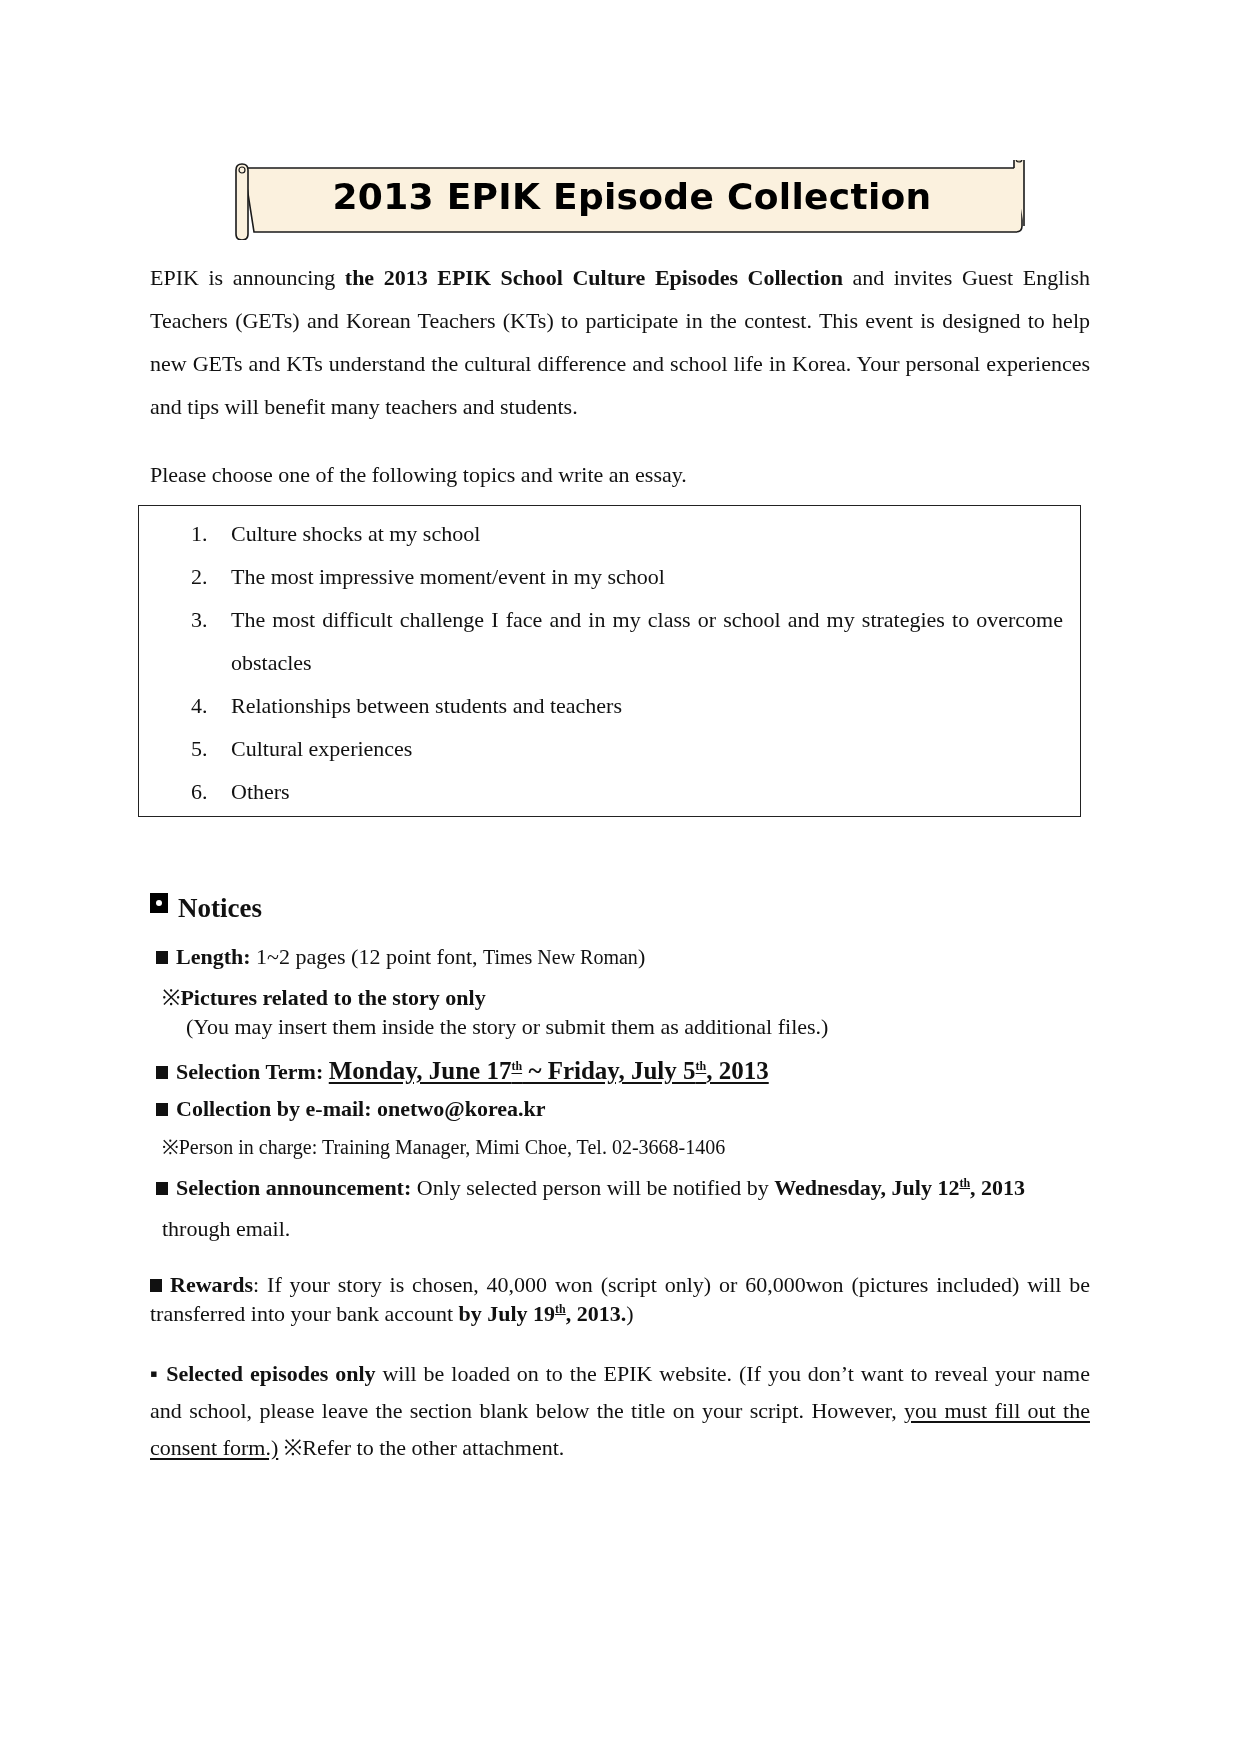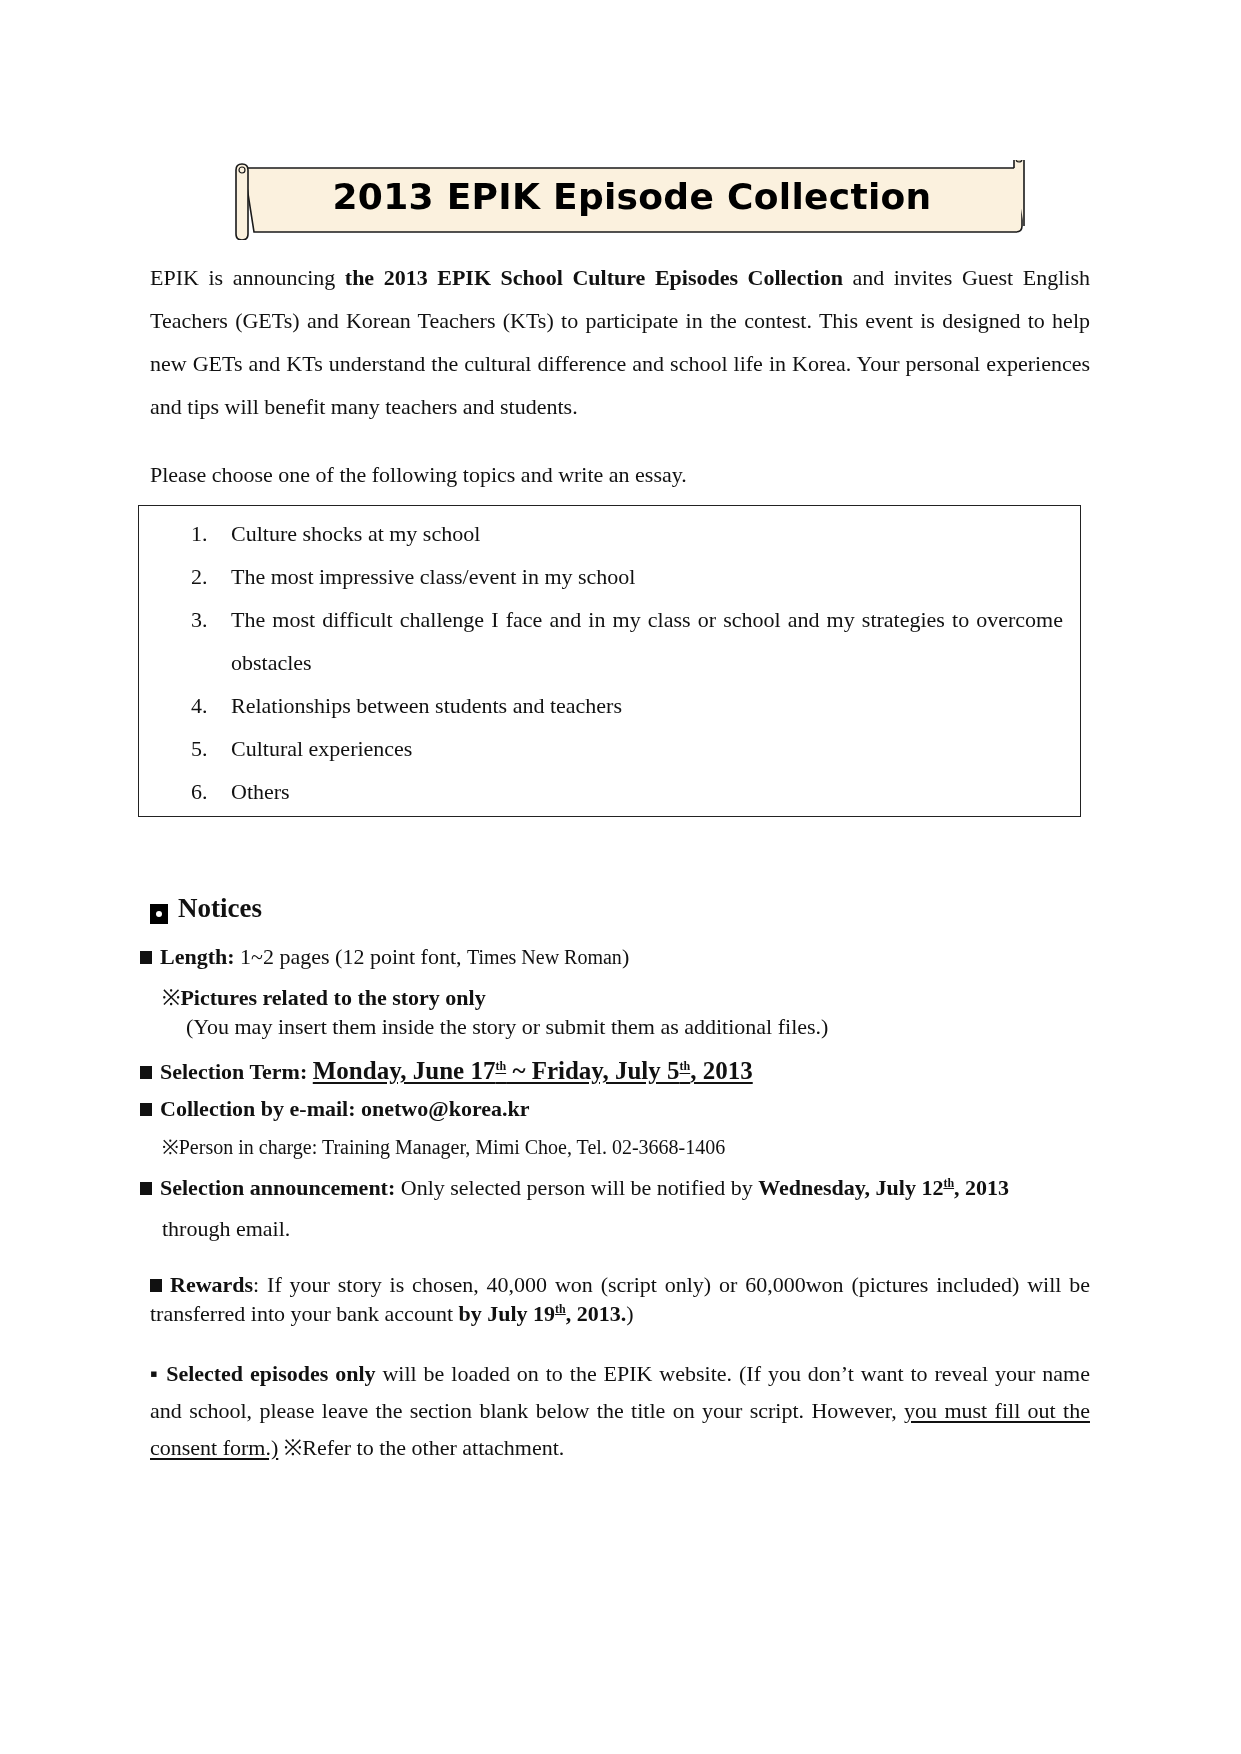--- a/index.html
+++ b/index.html
@@ -20,26 +20,26 @@
   .choose { top: 460px; line-height: 30px; }
 
   .topics-box { position: absolute; left: 138px; top: 505px; width: 943px; height: 312px;
                 border: 1.3px solid #222; box-sizing: border-box; }
   .topics { position: absolute; left: 52px; top: 6px; width: 872px; margin: 0; padding: 0; list-style: none;
             font-size: 22px; line-height: 43px; }
   .topics li { position: relative; padding-left: 40px; text-align: justify; }
   .topics .num { position: absolute; left: 0; top: 0; }
 
   .notices-head { position: absolute; left: 150px; top: 893px; font-size: 27px; font-weight: bold;
-                  display: flex; align-items: flex-end; }
+                  display: flex; align-items: flex-start; }
   .notices-icon { width: 18px; height: 20px; background: #000; margin-right: 10px; position: relative; }
   .notices-icon::after { content: ""; position: absolute; left: 6px; top: 7px; width: 6px; height: 6px;
                          background: #fff; border-radius: 50%; }
 
-  .line { position: absolute; left: 140px; font-size: 22px; white-space: nowrap; }
+  .line { position: absolute; left: 156px; font-size: 22px; white-space: nowrap; }
   .sq { display: inline-block; width: 12px; height: 13px; background: #111; margin-right: 8px;
         vertical-align: baseline; position: relative; top: 0px; }
   b, .b { font-weight: bold; }
   sup { font-size: 12px; vertical-align: super; line-height: 0; text-decoration: underline; }
   .u { text-decoration: underline; text-underline-offset: 3px; }
 
   .small { font-size: 20px; }
   .block { position: absolute; left: 150px; width: 940px; font-size: 22px; text-align: justify; }
 </style>
 </head>
@@ -63,21 +63,21 @@
 
   <div class="para intro">
     <span>EPIK is announcing </span><b>the 2013 EPIK School Culture Episodes Collection</b><span> and invites Guest English Teachers (GETs) and Korean Teachers (KTs) to participate in the contest.  This event is designed to help new GETs and KTs understand the cultural difference and school life in Korea. Your personal experiences and tips will benefit many teachers and students.</span>
   </div>
 
   <div class="para choose">Please choose one of the following topics and write an essay.</div>
 
   <div class="topics-box">
     <ol class="topics">
       <li><span class="num">1.</span><span>Culture shocks at my school</span></li>
-      <li><span class="num">2.</span><span>The most impressive class/event in my school</span></li>
+      <li><span class="num">2.</span><span>The most impressive moment/event in my school</span></li>
       <li><span class="num">3.</span><span>The most difficult challenge I face and in my class or school and my strategies to overcome obstacles</span></li>
       <li><span class="num">4.</span><span>Relationships between students and teachers</span></li>
       <li><span class="num">5.</span><span>Cultural experiences</span></li>
       <li><span class="num">6.</span><span>Others</span></li>
     </ol>
   </div>
 
   <div class="notices-head">
     <span class="notices-icon"></span>
     <span>Notices</span>

